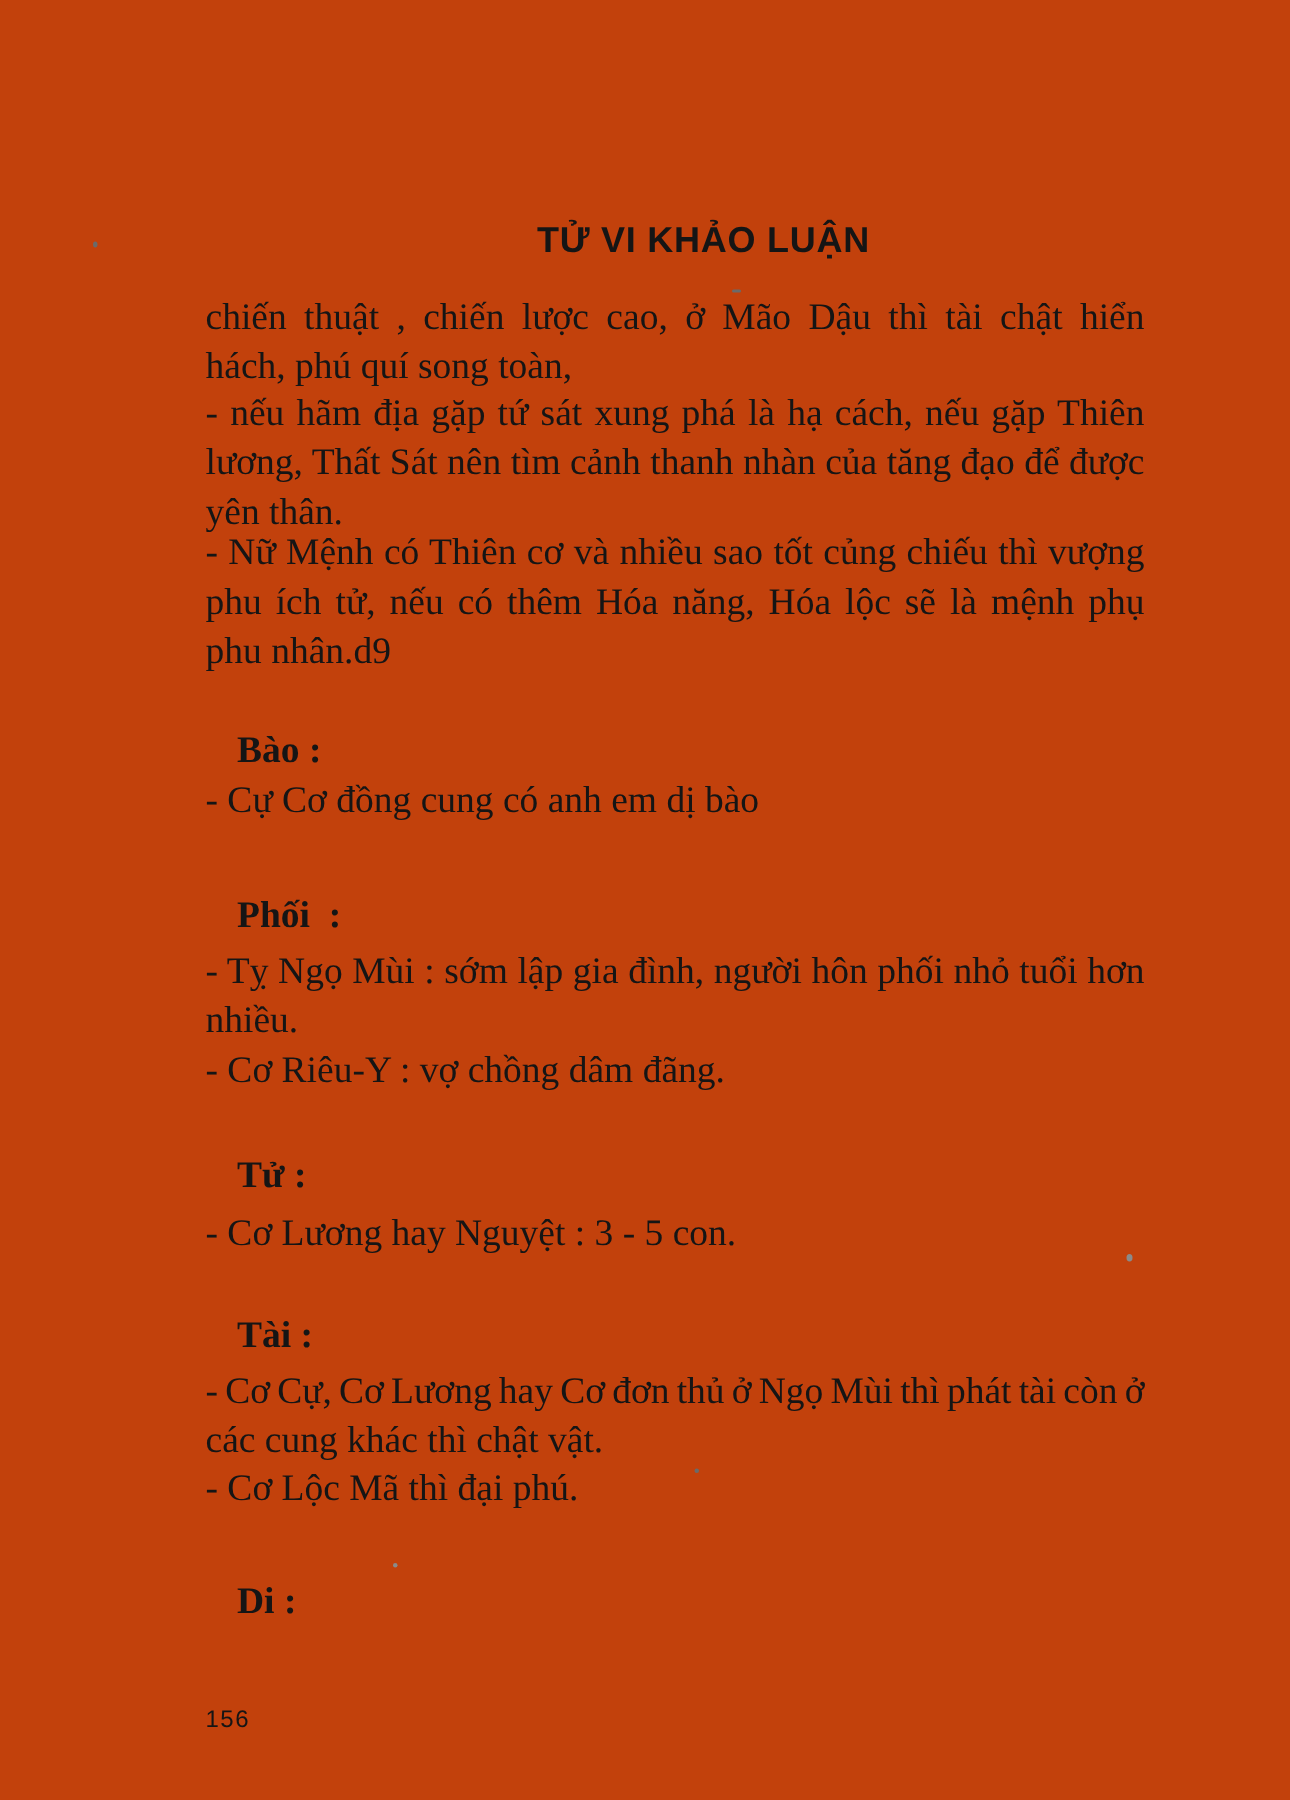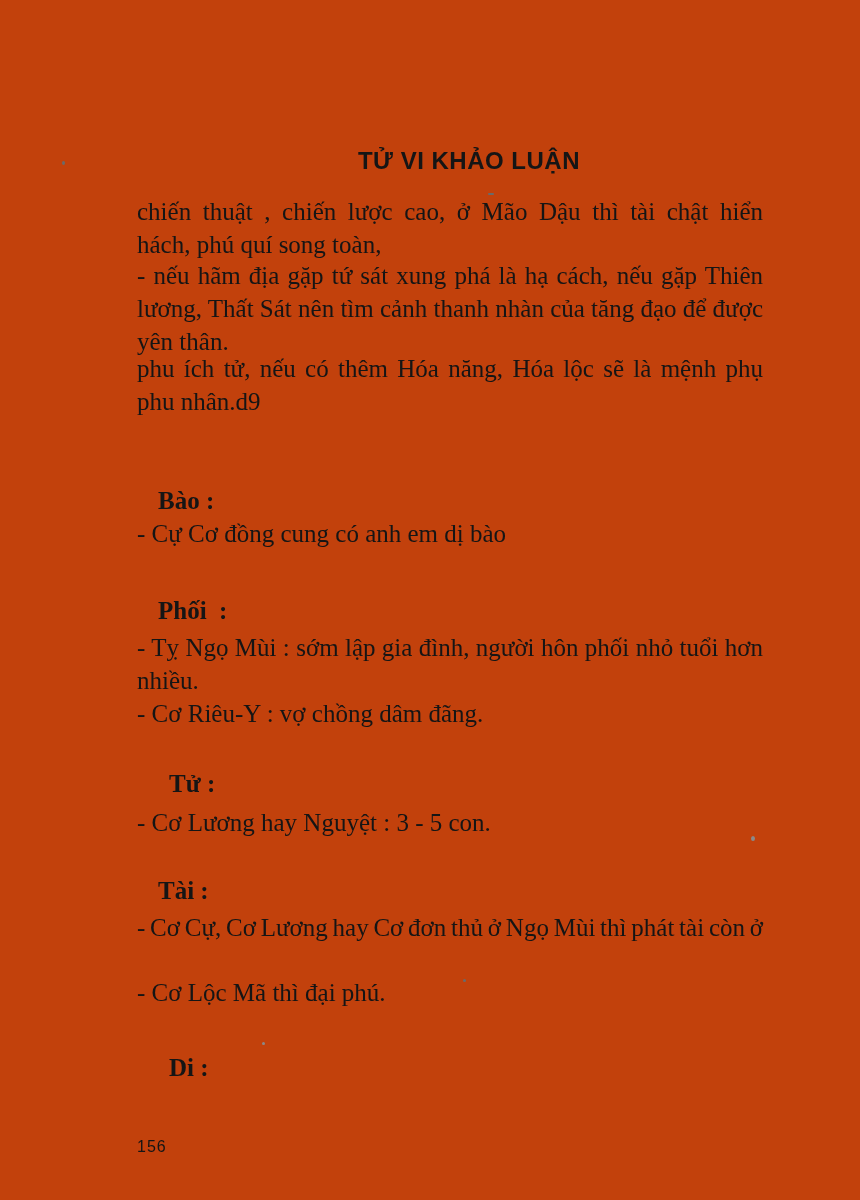--- a/index.html
+++ b/index.html
@@ -24,21 +24,21 @@
     letter-spacing: 0.5px;
     line-height: 30px;
   }
   .block {
     position: absolute;
     left: 137px;
     width: 626px;
     font-size: 25px;
     line-height: 33px;
   }
-  .block.indented { left: 148px; }
+  .block.indented { left: 137px; }
   .heading { font-weight: bold; margin-left: 21px; }
   .line { white-space: normal; }
   .line.fill { text-align: justify; text-align-last: justify; }
   .line.tight { word-spacing: -2.5px; }
   .page-number {
     position: absolute;
     left: 137px;
     top: 1138px;
     font-family: "Liberation Sans", "DejaVu Sans", sans-serif;
     font-size: 16px;
@@ -63,20 +63,21 @@
     <div class="line">hách, phú quí song toàn,</div>
   </div>
 
   <div class="block" style="top:259px">
     <div class="line fill">- nếu hãm địa gặp tứ sát xung phá là hạ cách, nếu gặp Thiên</div>
     <div class="line fill tight">lương, Thất Sát nên tìm cảnh thanh nhàn của tăng đạo để được</div>
     <div class="line">yên thân.</div>
   </div>
 
   <div class="block" style="top:352px">
+    <div class="line fill">- Nữ Mệnh có Thiên cơ và nhiều sao tốt củng chiếu thì vượng</div>
     <div class="line fill">phu ích tử, nếu có thêm Hóa năng, Hóa lộc sẽ là mệnh phụ</div>
     <div class="line">phu nhân.d9</div>
   </div>
 
   <div class="block heading" style="top:484px">Bào :</div>
   <div class="block" style="top:517px">
     <div class="line">- Cự Cơ đồng cung có anh em dị bào</div>
   </div>
 
   <div class="block heading" style="top:594px">Phối :</div>
@@ -89,20 +90,21 @@
   </div>
 
   <div class="block heading indented" style="top:767px">Tử :</div>
   <div class="block" style="top:806px">
     <div class="line">- Cơ Lương hay Nguyệt : 3 - 5 con.</div>
   </div>
 
   <div class="block heading" style="top:874px">Tài :</div>
   <div class="block" style="top:911px">
     <div class="line fill tight">- Cơ Cự, Cơ Lương hay Cơ đơn thủ ở Ngọ Mùi thì phát tài còn ở</div>
+    <div class="line">các cung khác thì chật vật.</div>
   </div>
   <div class="block" style="top:976px">
     <div class="line">- Cơ Lộc Mã thì đại phú.</div>
   </div>
 
   <div class="block heading indented" style="top:1051px">Di :</div>
 
   <div class="page-number">156</div>
 
   <div class="speck dash" style="left:488px; top:193px; width:6px;"></div>

